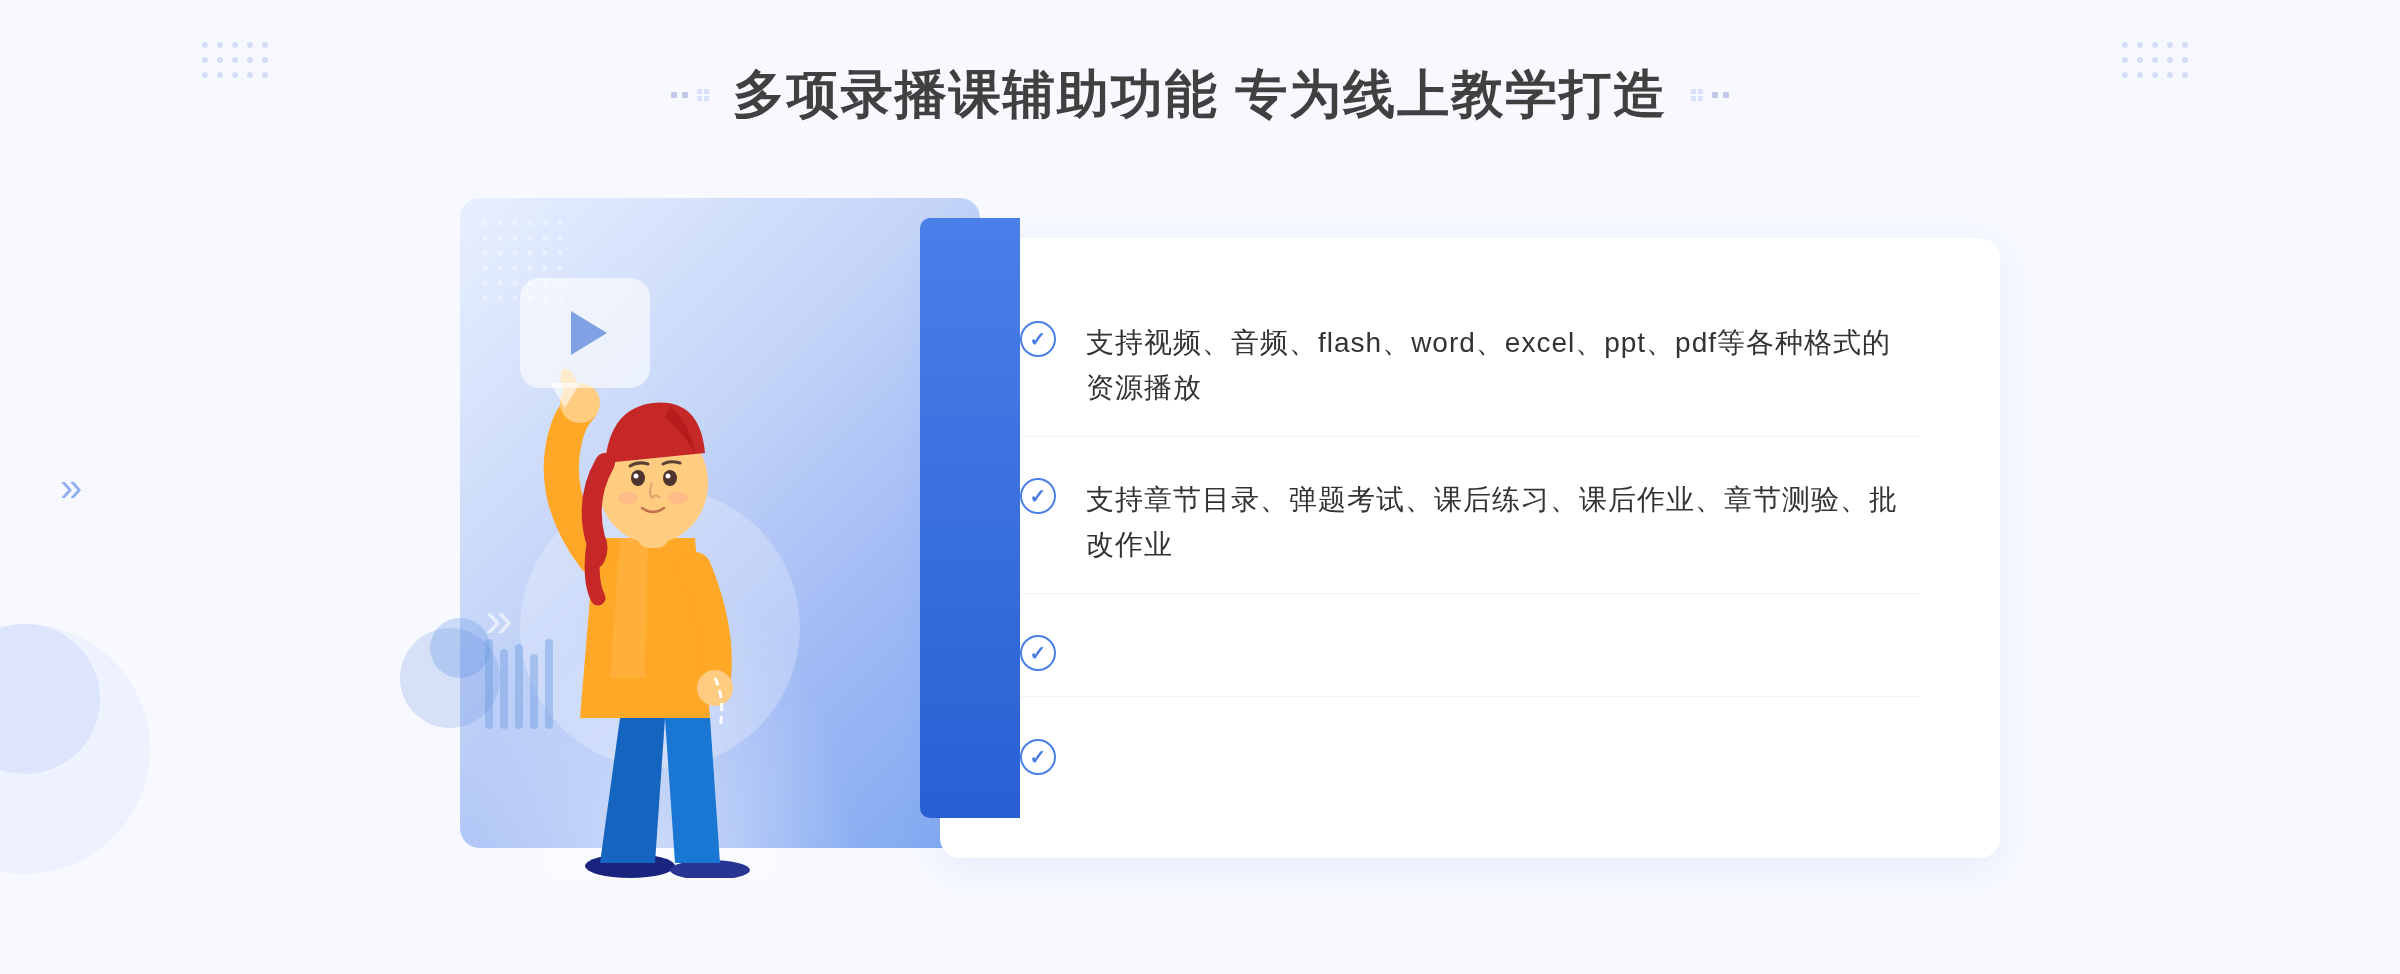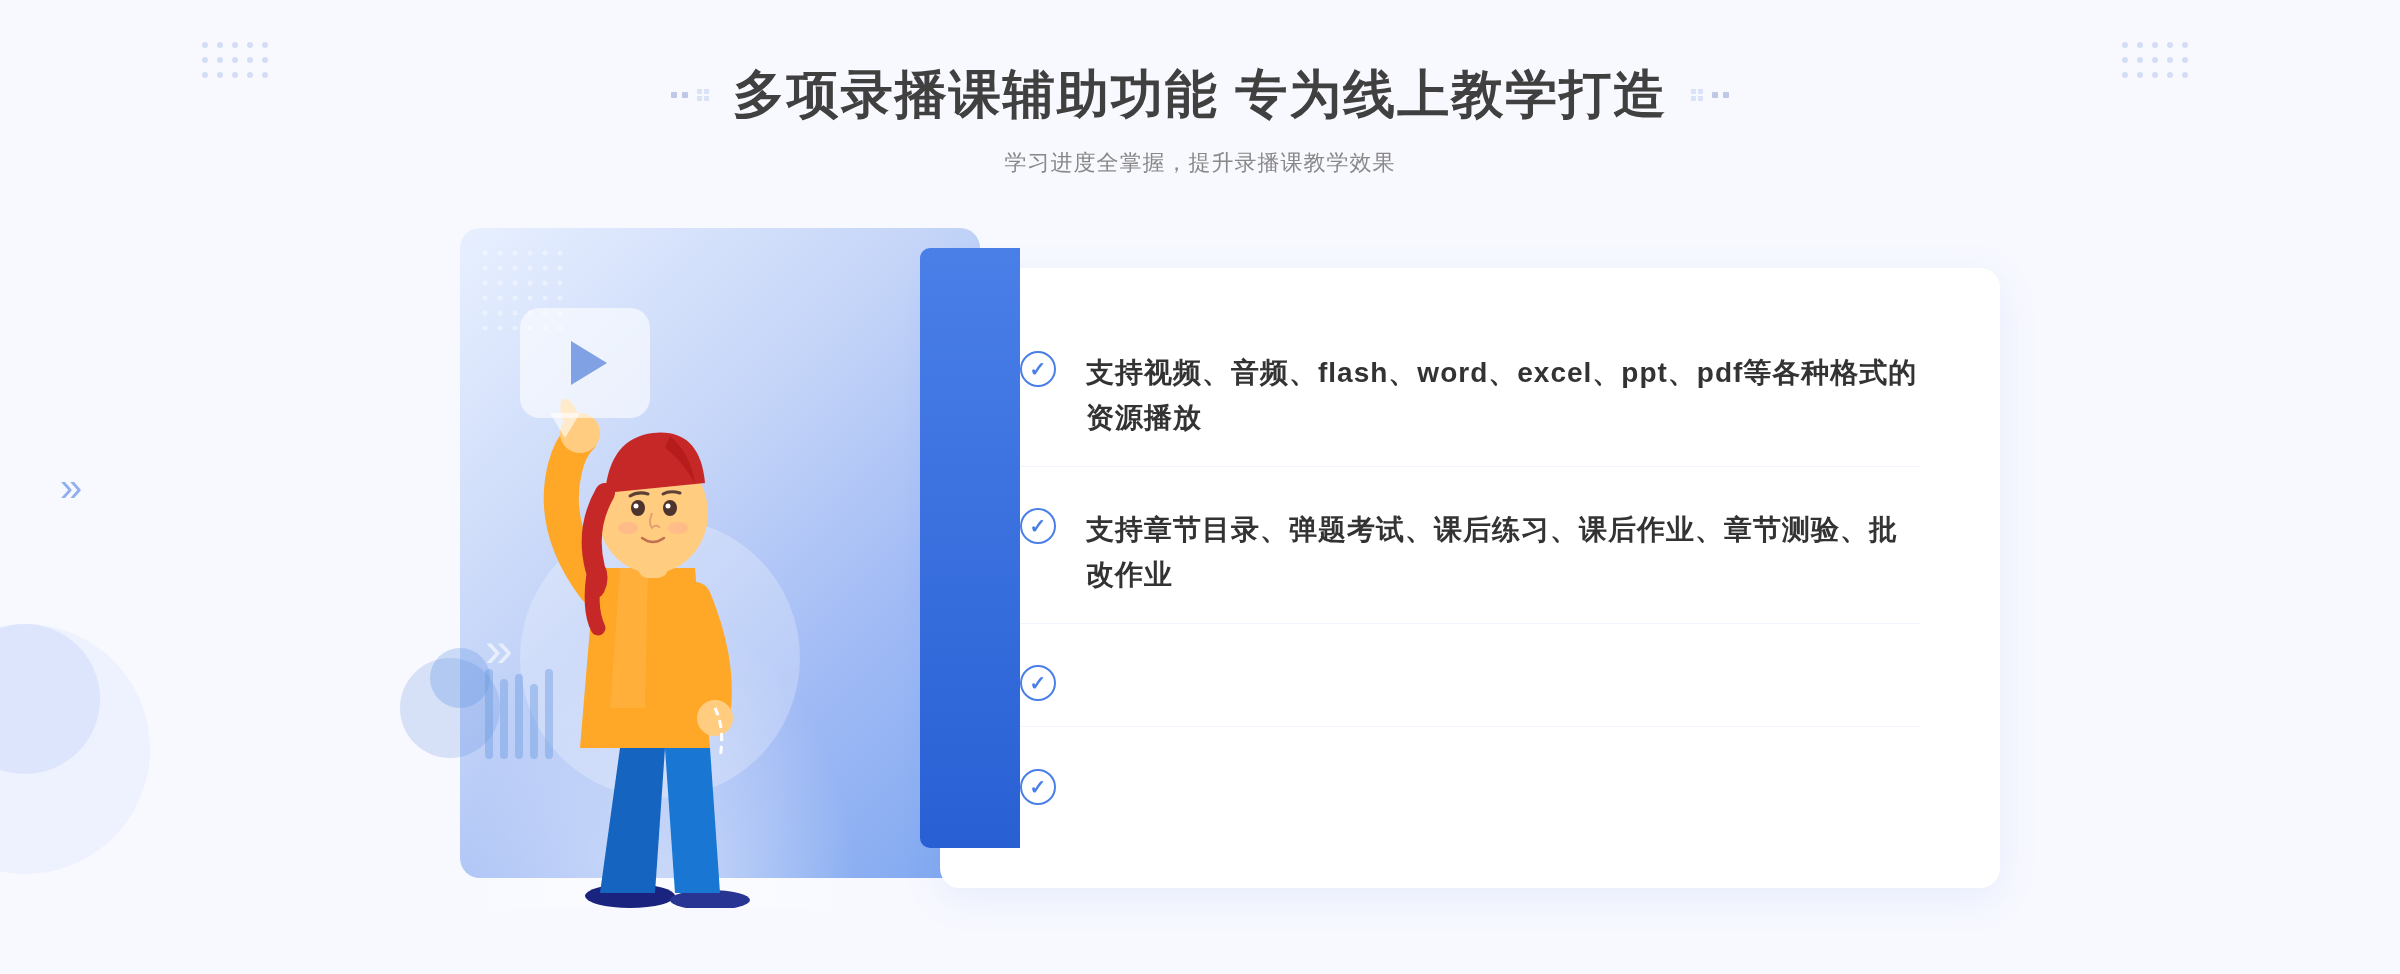--- a/index.html
+++ b/index.html
@@ -234,21 +234,20 @@
       font-size: 20px;
       font-weight: bold;
       line-height: 1;
     }
 
     .feature-text {
       font-size: 28px;
       color: #333;
       line-height: 1.6;
       letter-spacing: 1px;
-      font-weight: bold;
     }
 
     
     .left-arrows {
       position: absolute;
       left: 60px;
       top: 50%;
       transform: translateY(-50%);
       color: #4a7fe8;
       font-size: 40px;
@@ -367,21 +366,20 @@
         <svg width="20" height="20" viewBox="0 0 20 20" style="opacity:0.4">
           <rect x="4" y="4" width="5" height="5" fill="#b0c4ee"></rect>
           <rect x="11" y="4" width="5" height="5" fill="#b0c4ee"></rect>
           <rect x="4" y="11" width="5" height="5" fill="#b0c4ee"></rect>
           <rect x="11" y="11" width="5" height="5" fill="#b0c4ee"></rect>
         </svg>
         <span></span>
           <span></span>
       </div>
     </div>
-    <p class="subtitle">学习进度全掌握，提升录播课教学效果</p>
   </div>
 
   <div class="content-area">
 
     <div class="illustration-area">
       <div class="illustration-bg">
 
         <div style="position:absolute; top:20px; left:20px; opacity:0.4;">
           <svg width="100" height="100" viewBox="0 0 100 100">
             <g fill="#ffffff">

